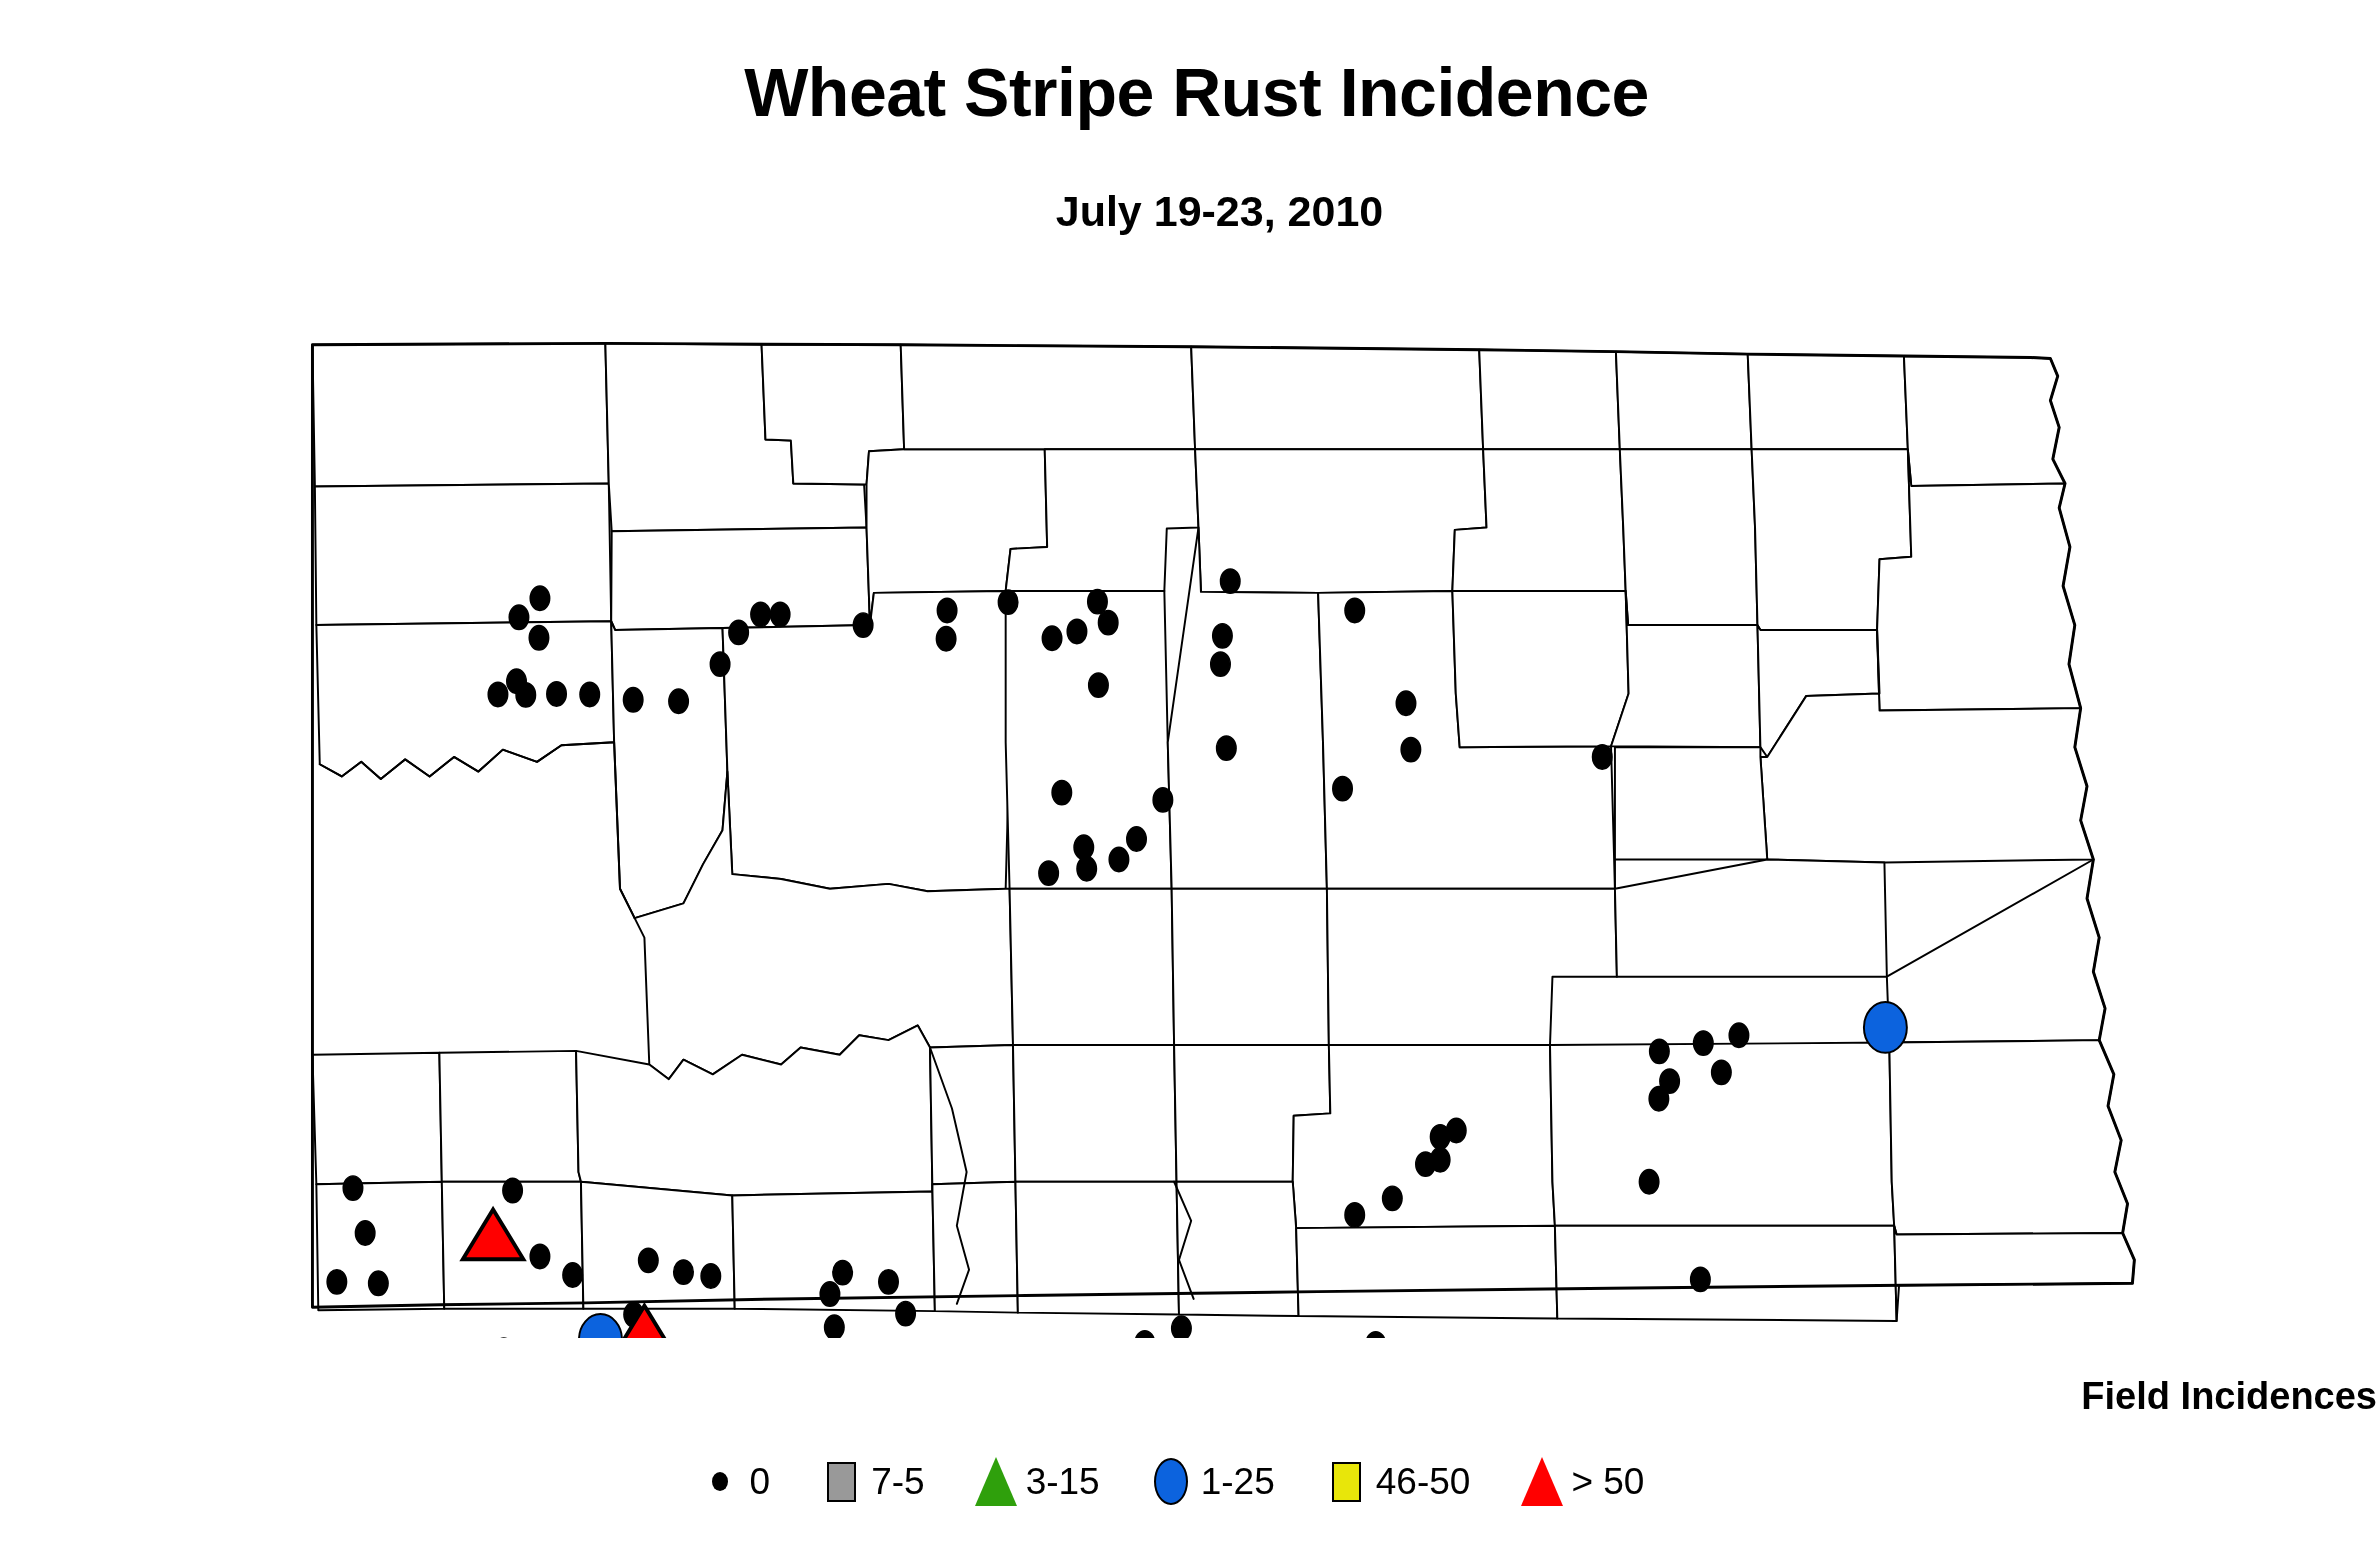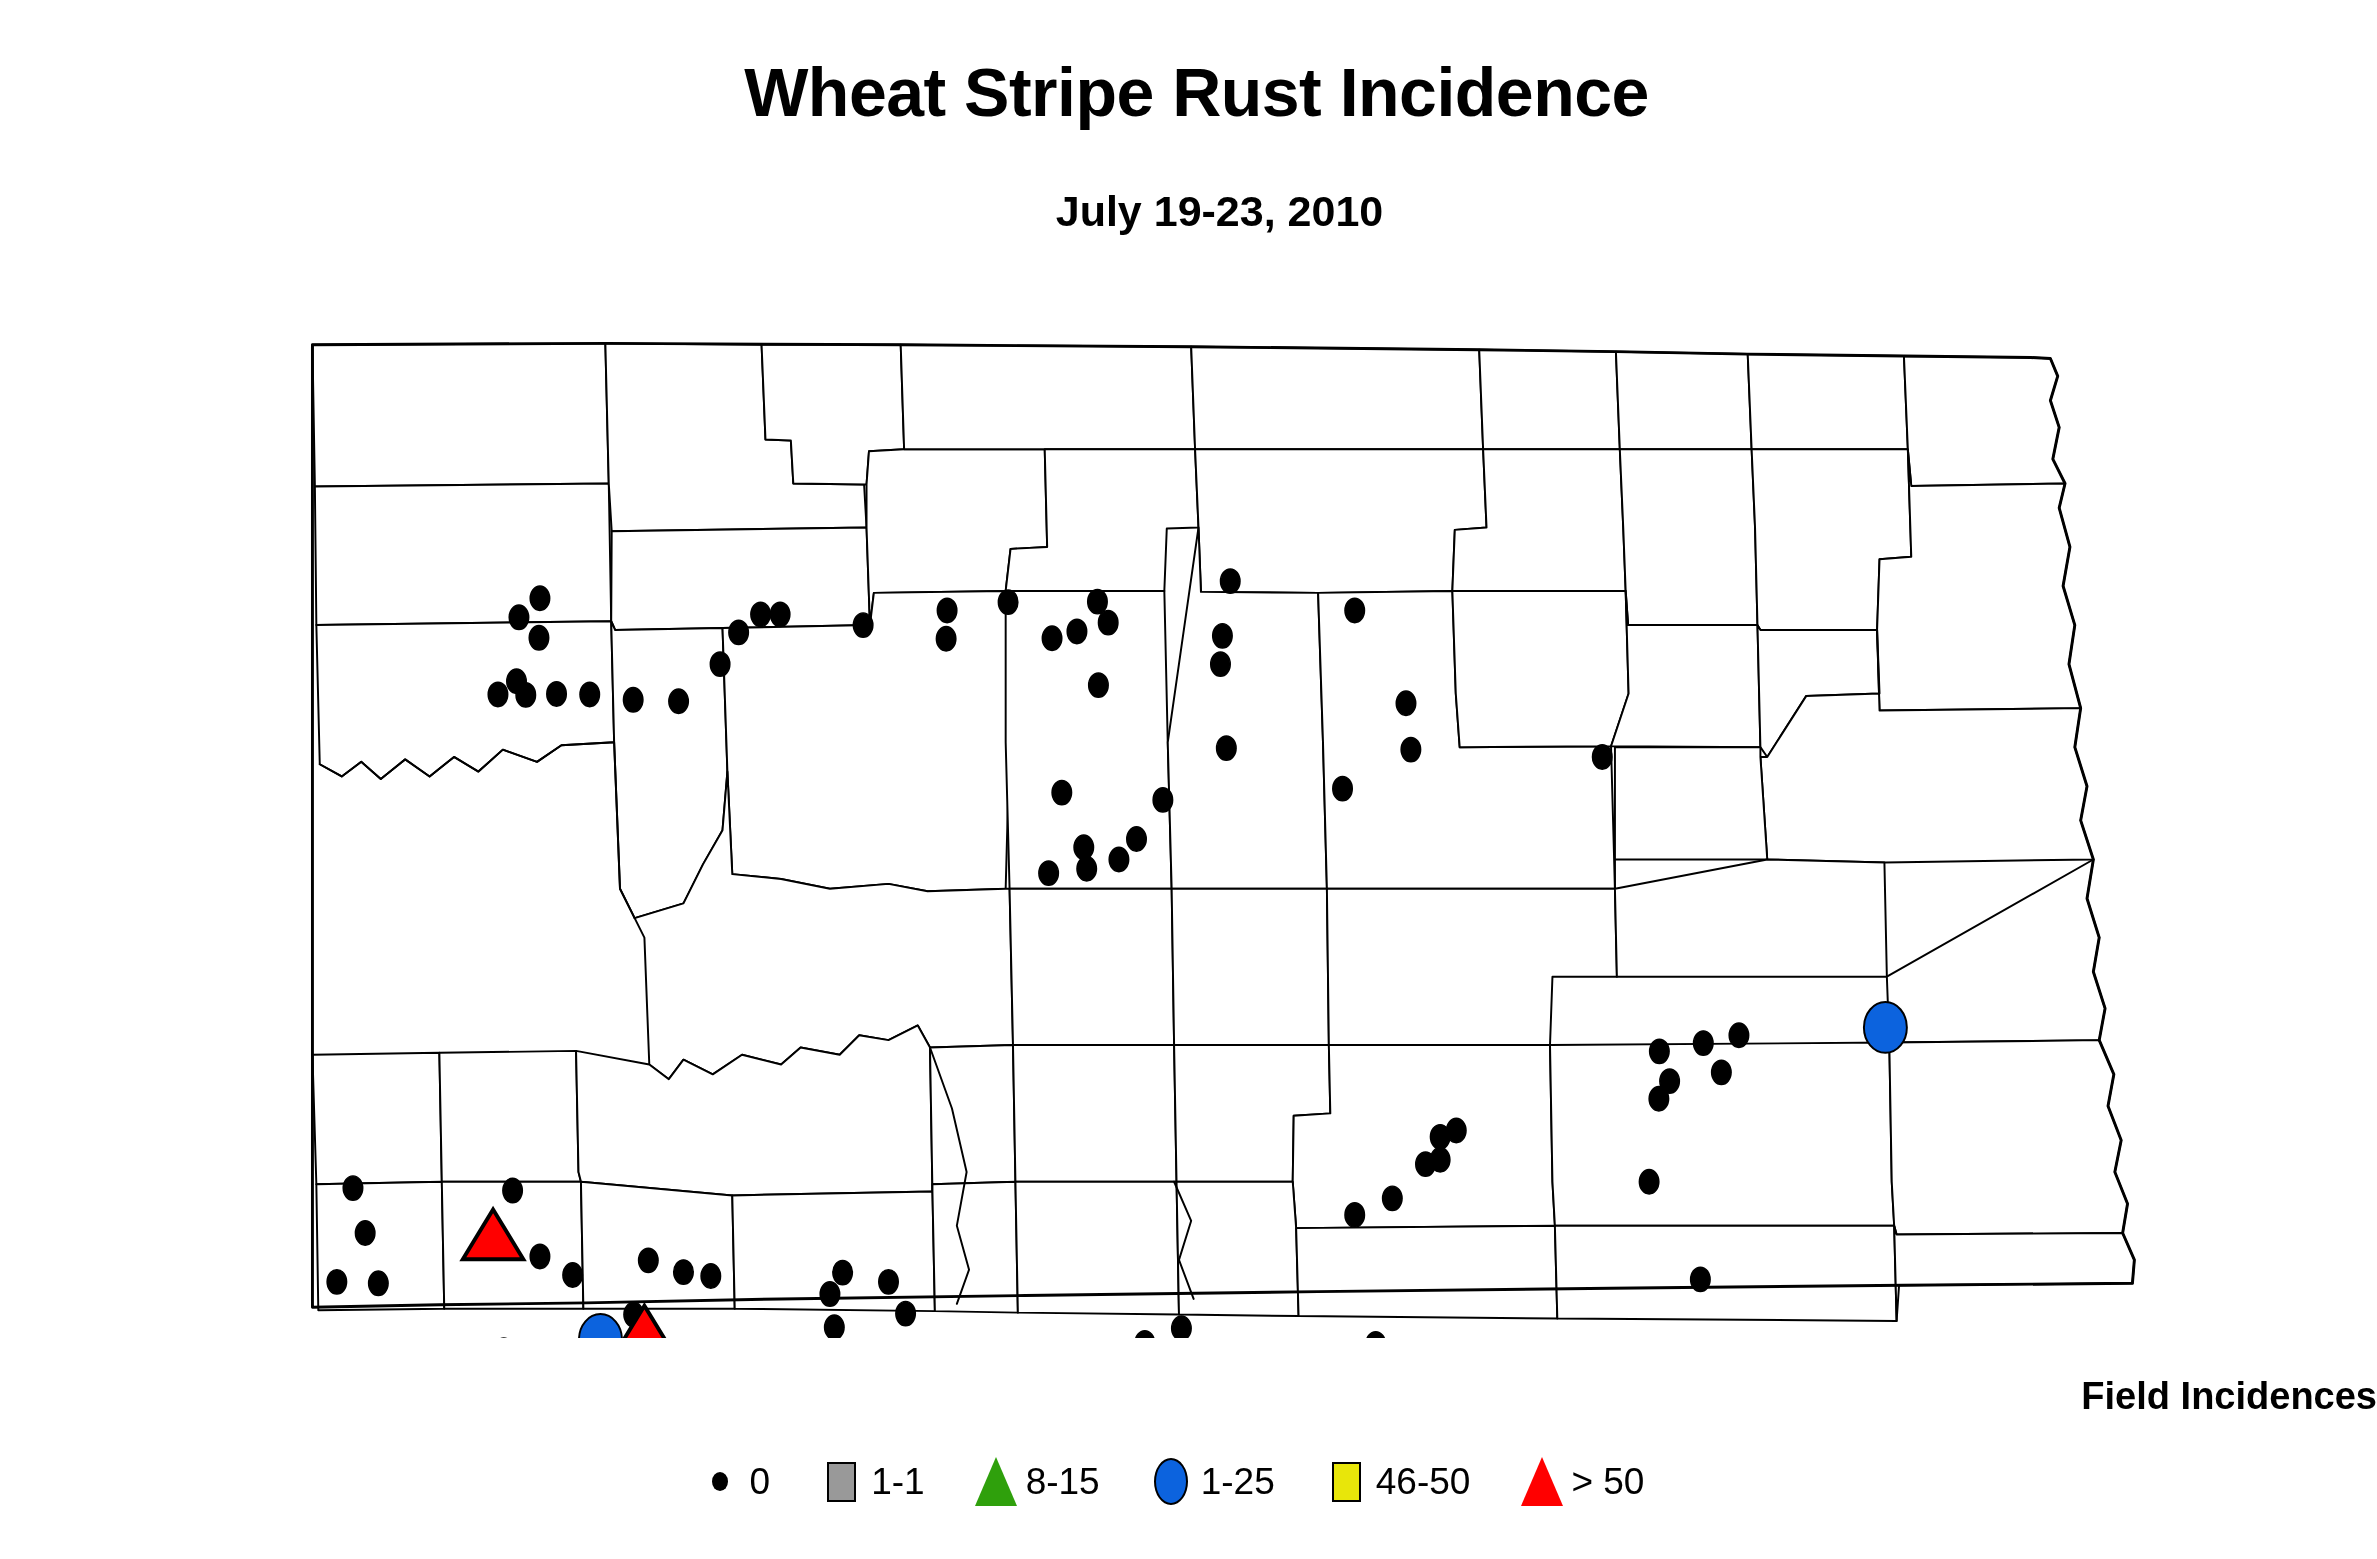--- a/index.html
+++ b/index.html
@@ -209,27 +209,27 @@
         <div class="legend-item">
           <div class="legend-swatch">
             <div class="sw-dot" style="background: rgb(0, 0, 0);"></div>
           </div>
           <div class="legend-label">0</div>
         </div>
         <div class="legend-item">
           <div class="legend-swatch">
             <div class="sw-square" style="background: rgb(153, 153, 153);"></div>
           </div>
-          <div class="legend-label">1-1</div>
+          <div class="legend-label">7-5</div>
         </div>
         <div class="legend-item">
           <div class="legend-swatch">
             <div class="sw-tri" style="border-bottom: 49px solid rgb(47, 160, 12);"></div>
           </div>
-          <div class="legend-label">8-15</div>
+          <div class="legend-label">3-15</div>
         </div>
         <div class="legend-item">
           <div class="legend-swatch">
             <div class="sw-circle" style="background: rgb(12, 99, 222);"></div>
           </div>
           <div class="legend-label">1-25</div>
         </div>
         <div class="legend-item">
           <div class="legend-swatch">
             <div class="sw-square" style="background: rgb(232, 230, 10);"></div>

